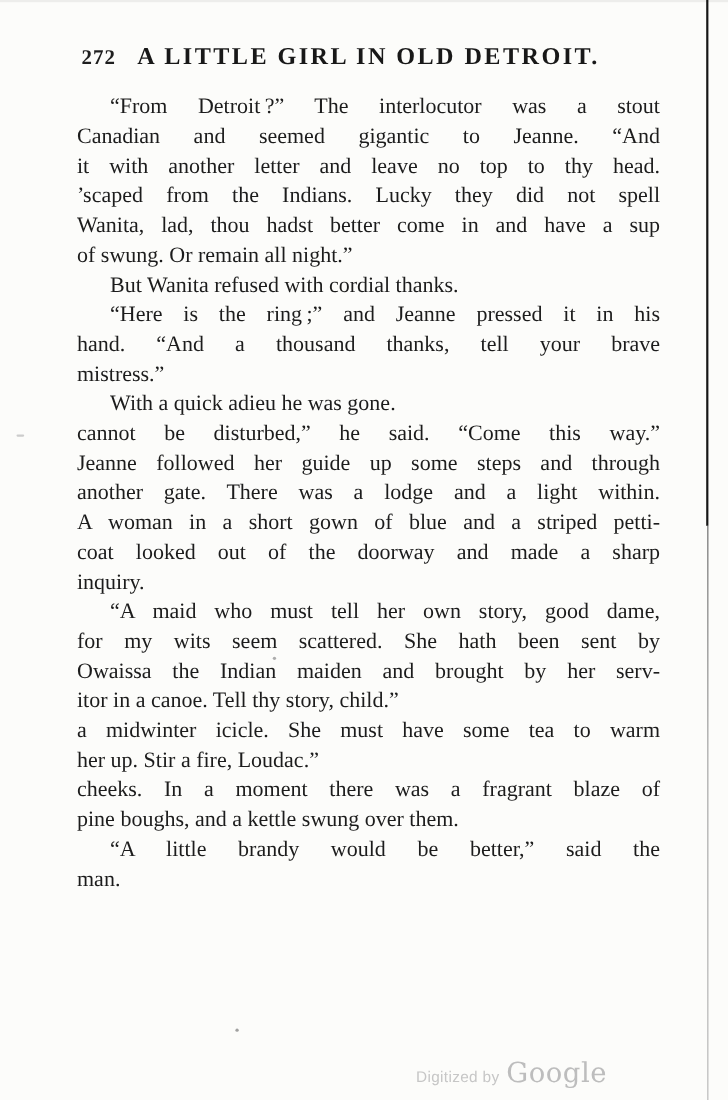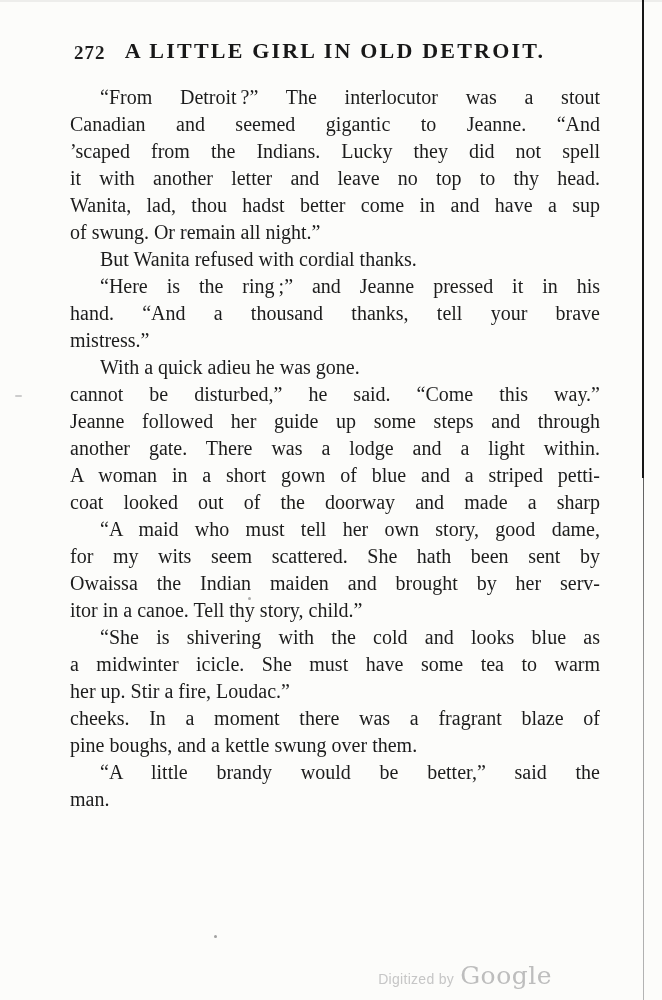--- a/index.html
+++ b/index.html
@@ -85,22 +85,22 @@
 
   <div class="header">
     <span class="pagenum">272</span>
     <span class="title">A LITTLE GIRL IN OLD DETROIT.</span>
   </div>
 
   <div class="text" id="text-block">
       <div class="paragraph">
         <div class="line justify indent">“From Detroit ?” The interlocutor was a stout</div>
         <div class="line justify">Canadian and seemed gigantic to Jeanne. “And</div>
+        <div class="line justify">it with another letter and leave no top to thy head.</div>
         <div class="line justify">’scaped from the Indians. Lucky they did not spell</div>
-        <div class="line justify">it with another letter and leave no top to thy head.</div>
         <div class="line justify">Wanita, lad, thou hadst better come in and have a sup</div>
         <div class="line flush-left">of swung. Or remain all night.”</div>
       </div>
       <div class="paragraph">
         <div class="line flush-left indent">But Wanita refused with cordial thanks.</div>
       </div>
       <div class="paragraph">
         <div class="line justify indent">“Here is the ring ;” and Jeanne pressed it in his</div>
         <div class="line justify">hand. “And a thousand thanks, tell your brave</div>
         <div class="line flush-left">mistress.”</div>
@@ -109,29 +109,29 @@
         <div class="line flush-left indent">With a quick adieu he was gone.</div>
       </div>
       <div class="paragraph">
         <div class="line justify">cannot be disturbed,” he said. “Come this way.”</div>
       </div>
       <div class="paragraph">
         <div class="line justify">Jeanne followed her guide up some steps and through</div>
         <div class="line justify">another gate. There was a lodge and a light within.</div>
         <div class="line justify">A woman in a short gown of blue and a striped petti-</div>
         <div class="line justify">coat looked out of the doorway and made a sharp</div>
+        <div class="line flush-left">inquiry.</div>
       </div>
       <div class="paragraph">
         <div class="line justify indent">“A maid who must tell her own story, good dame,</div>
         <div class="line justify">for my wits seem scattered. She hath been sent by</div>
         <div class="line justify">Owaissa the Indian maiden and brought by her serv-</div>
         <div class="line flush-left">itor in a canoe. Tell thy story, child.”</div>
       </div>
       <div class="paragraph">
-        <div class="line justify indent">“She is shivering with the cold and looks blue as</div>
         <div class="line justify">a midwinter icicle. She must have some tea to warm</div>
         <div class="line flush-left">her up. Stir a fire, Loudac.”</div>
       </div>
       <div class="paragraph">
         <div class="line justify">cheeks. In a moment there was a fragrant blaze of</div>
         <div class="line flush-left">pine boughs, and a kettle swung over them.</div>
       </div>
       <div class="paragraph">
         <div class="line justify indent">“A little brandy would be better,” said the</div>
         <div class="line flush-left">man.</div>

